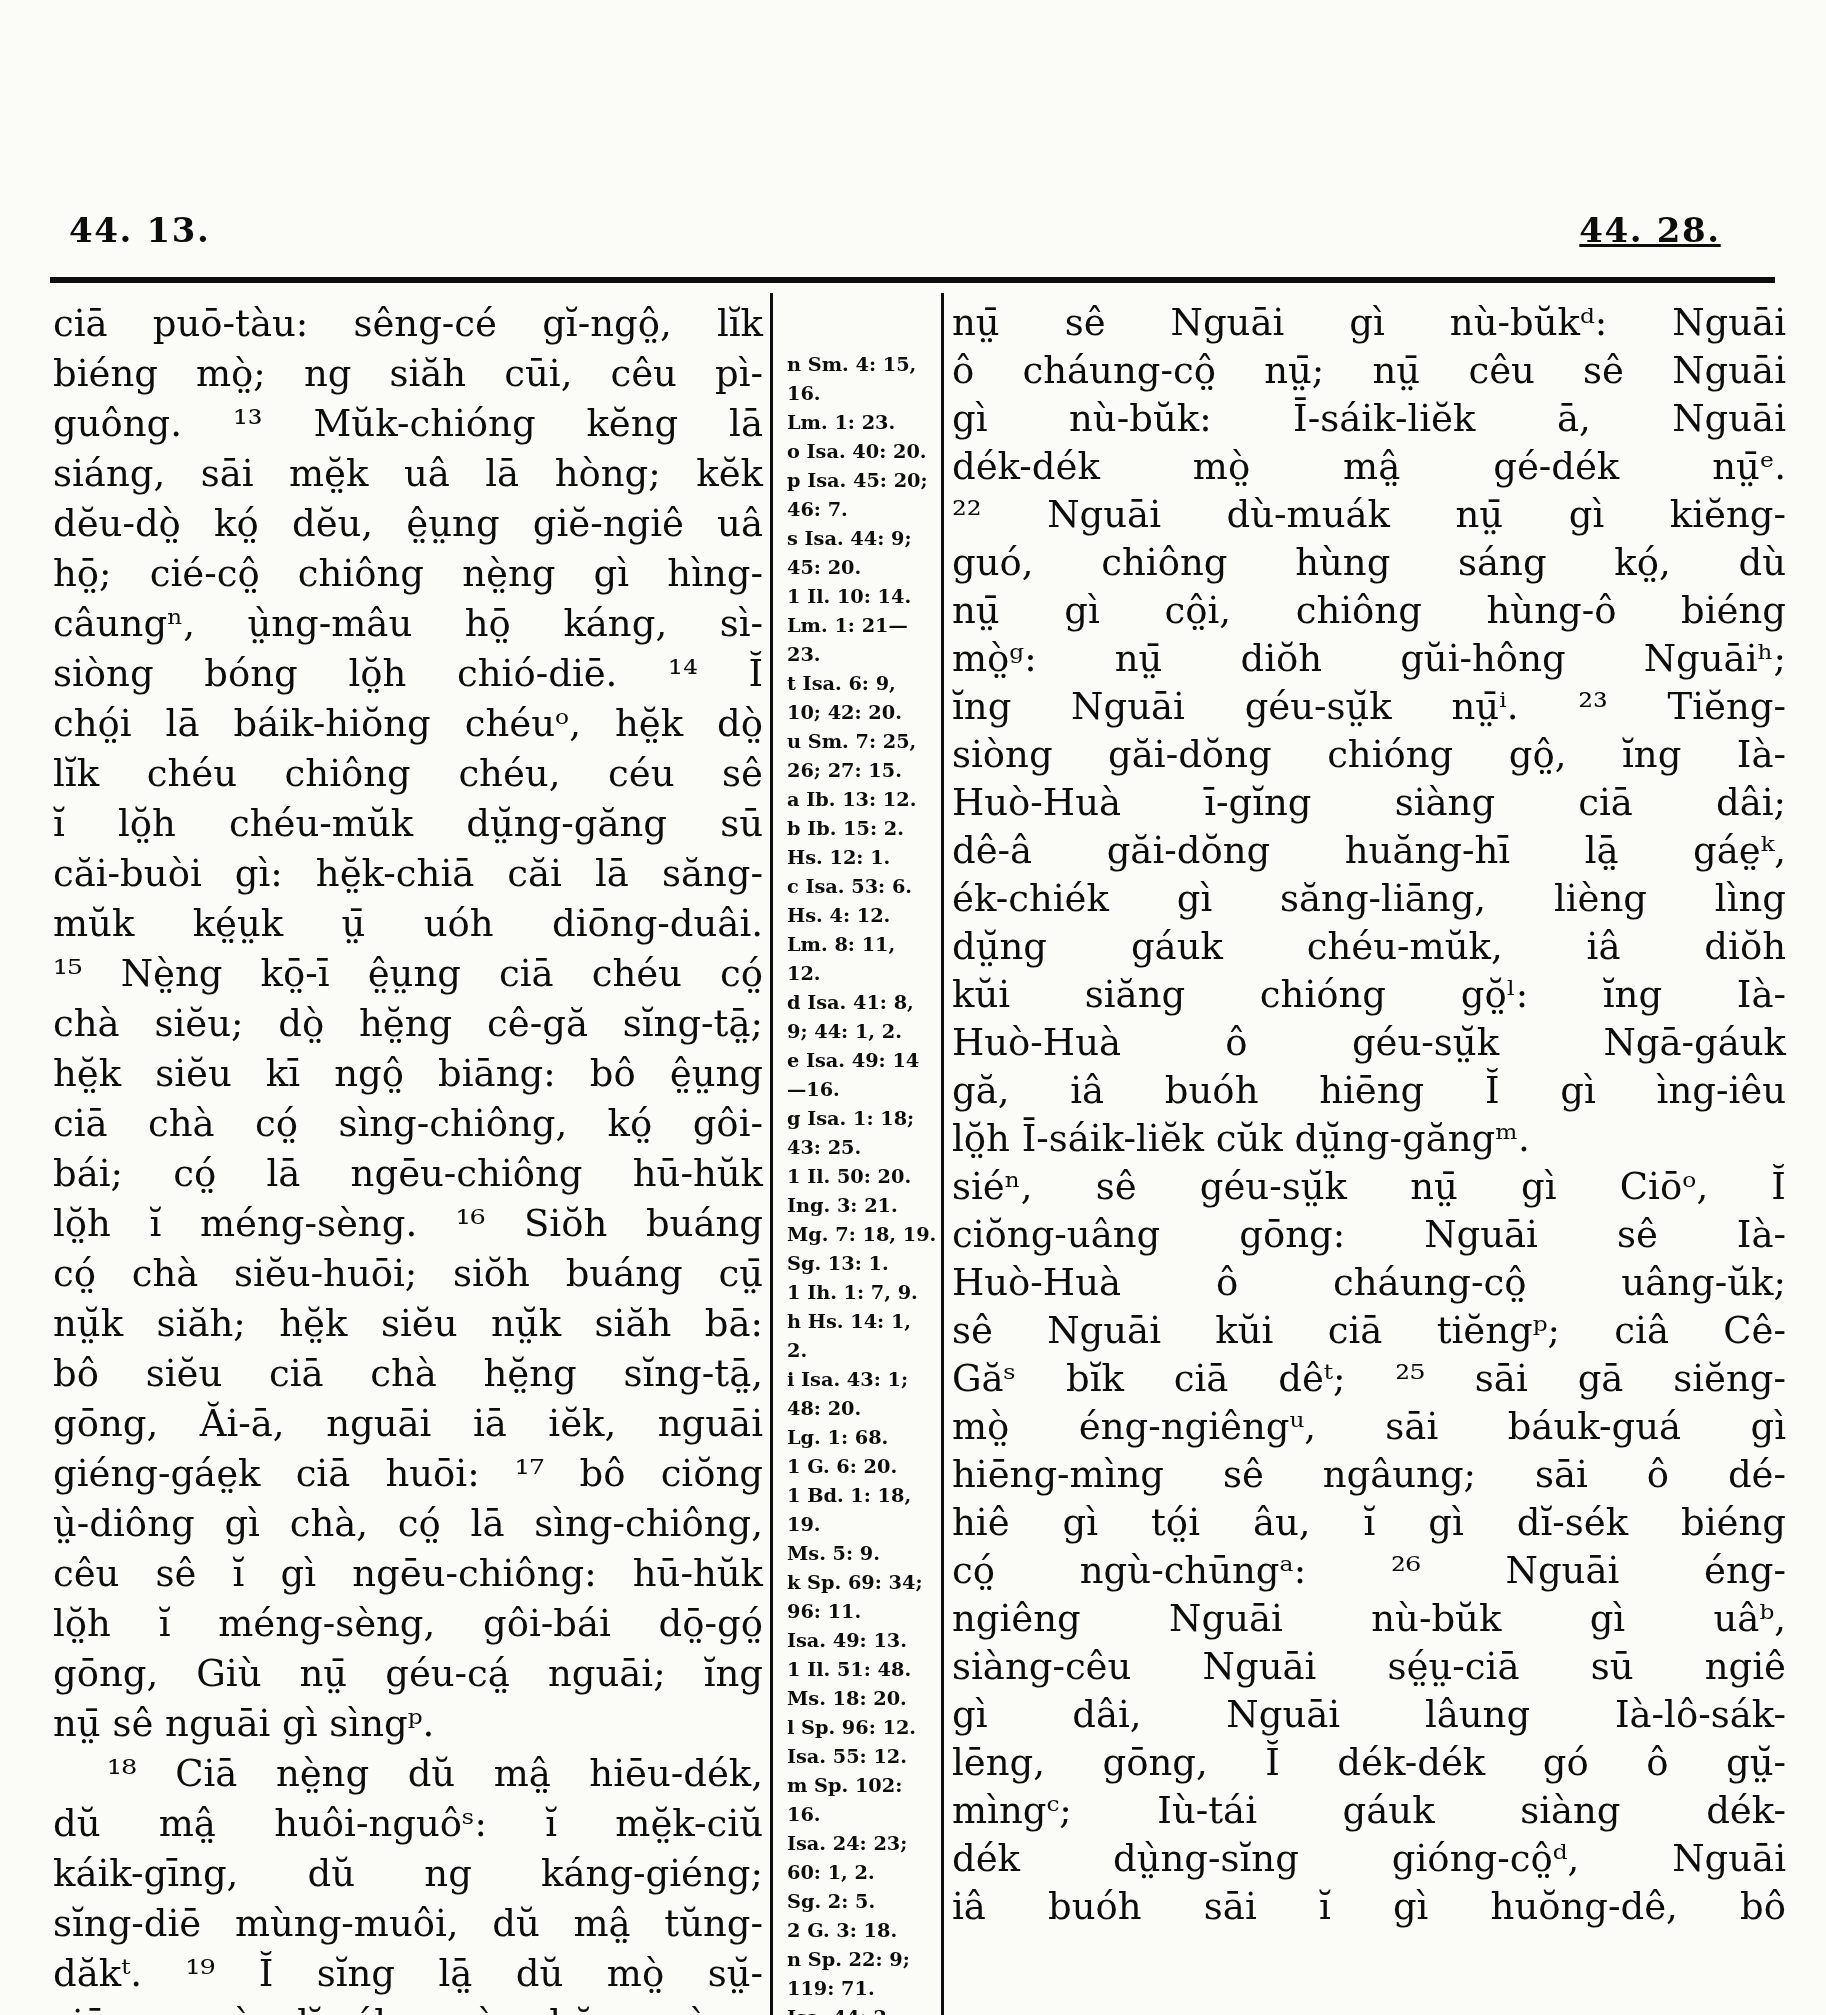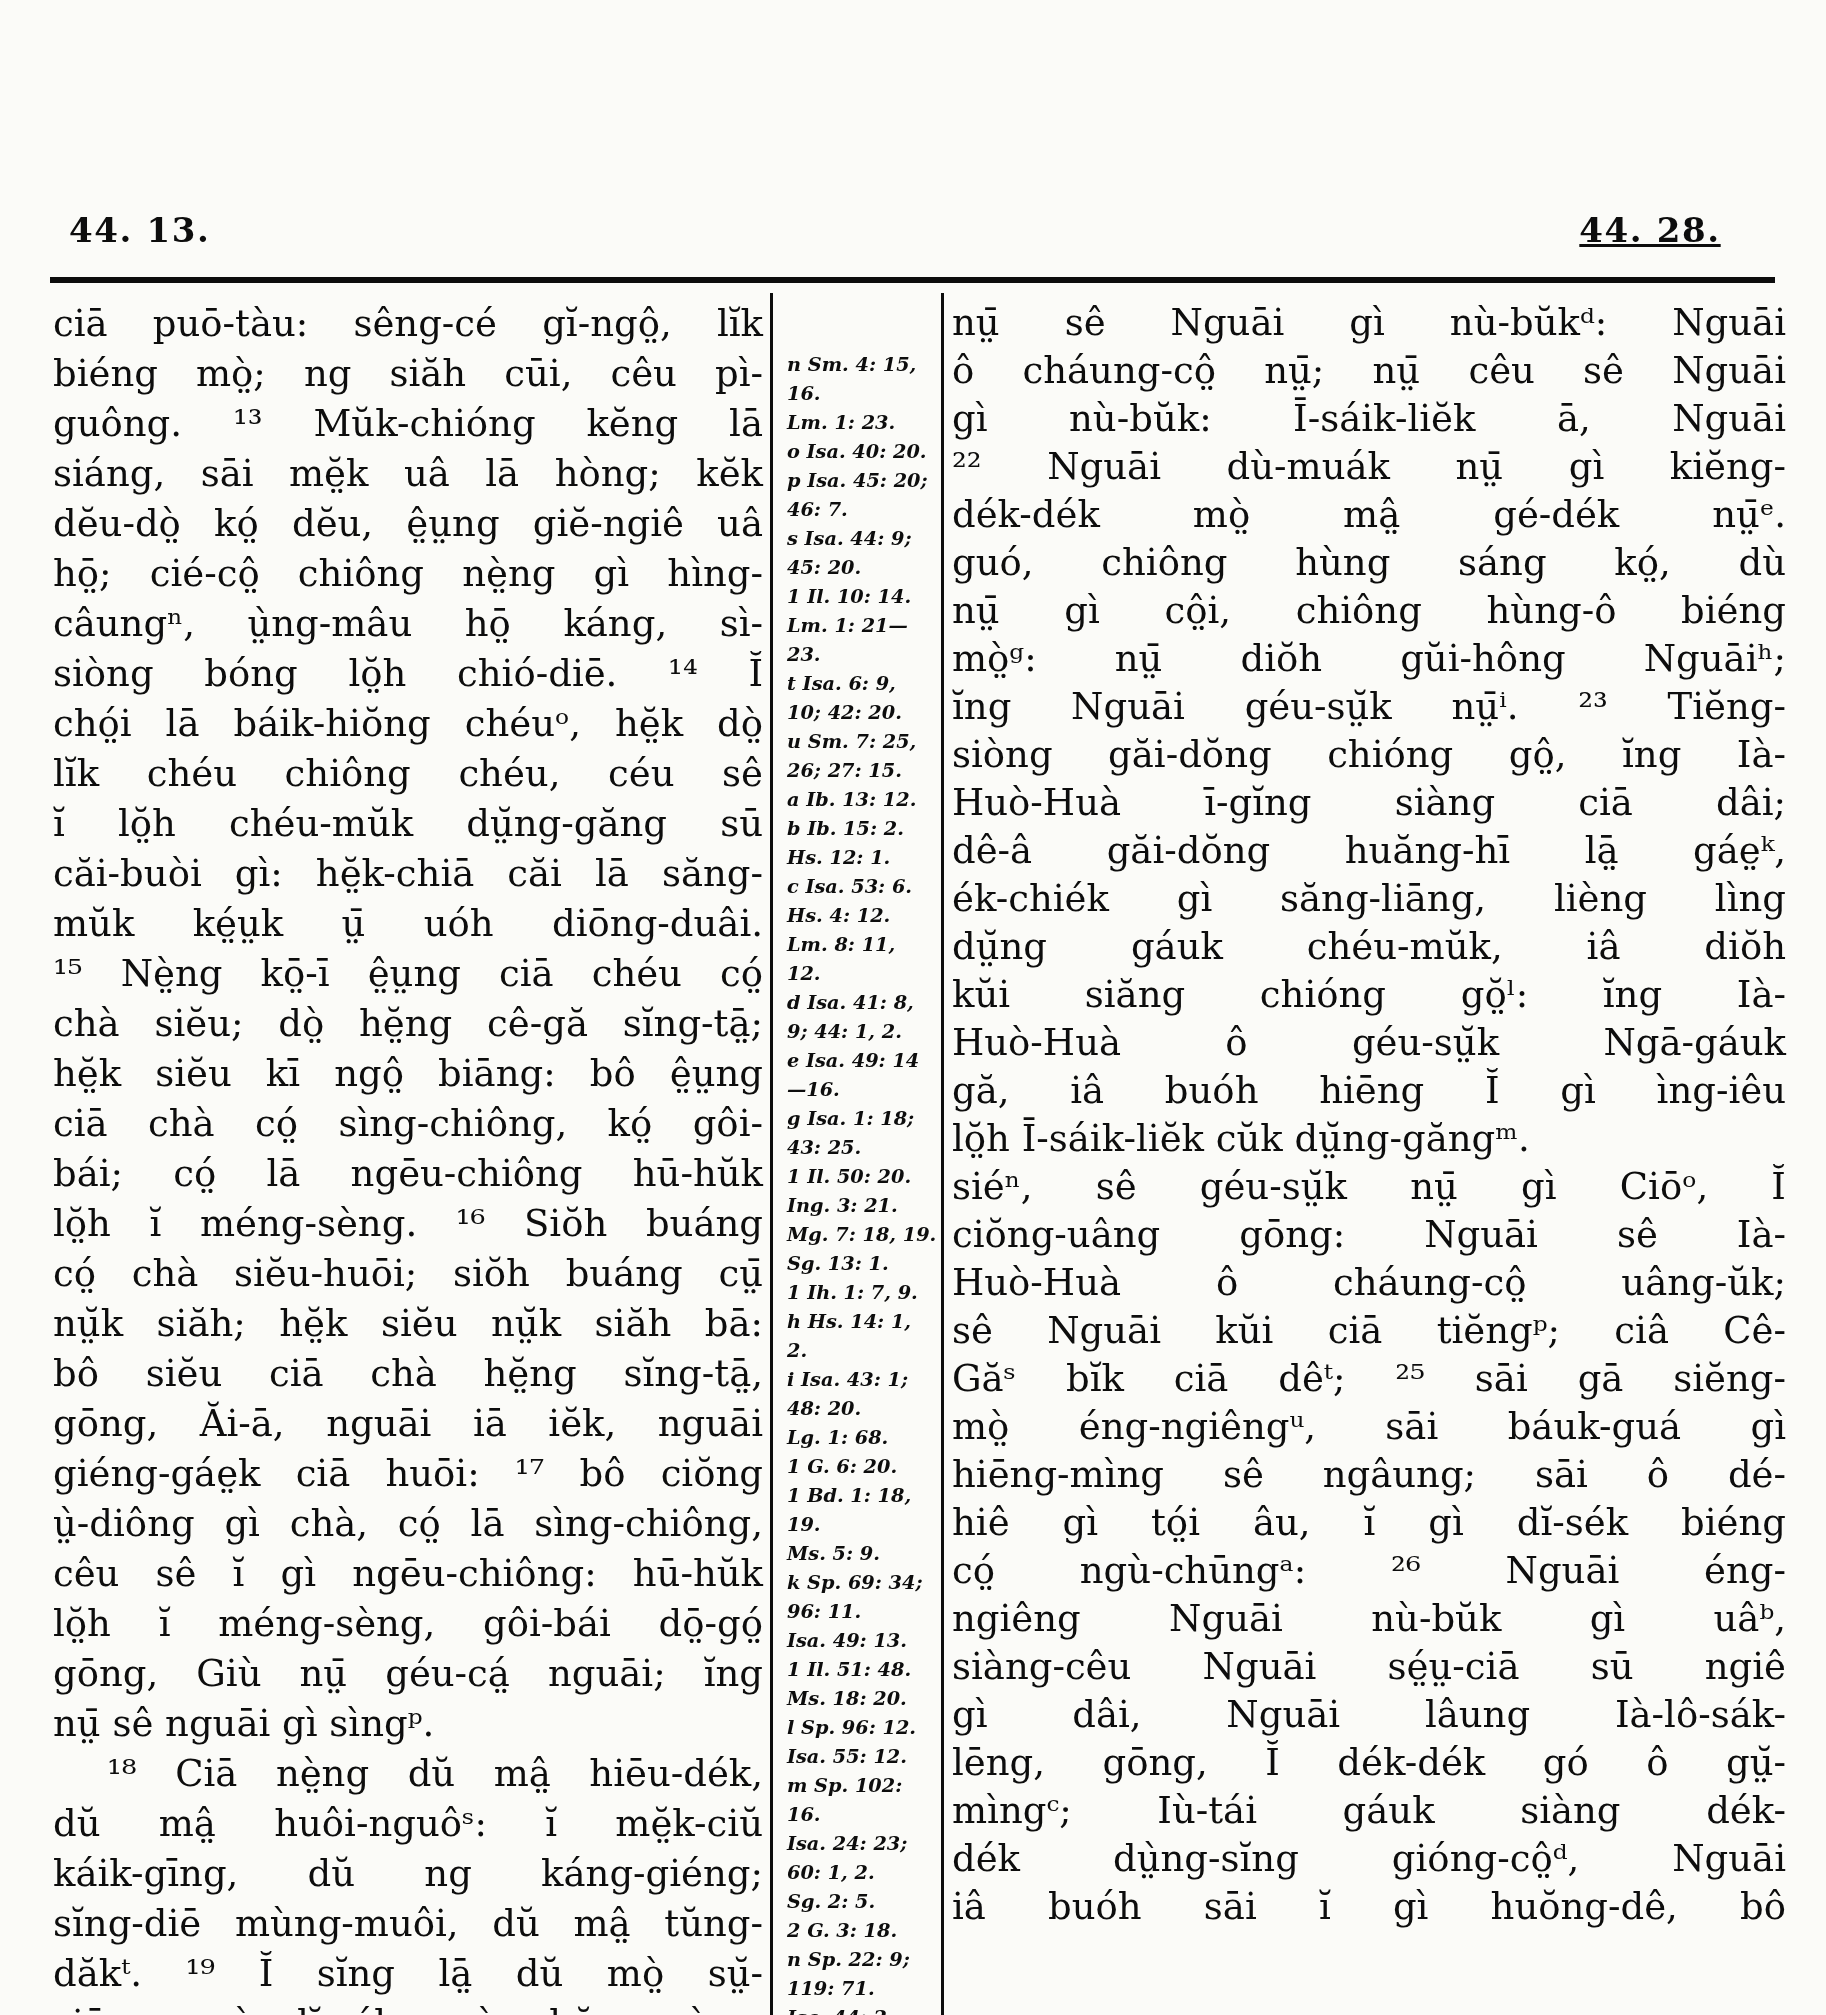--- a/index.html
+++ b/index.html
@@ -18,21 +18,21 @@
   .hrule{position:absolute;left:50px;top:277px;width:1725px;height:6px;background:#0d0d0d;}
   .vrule{position:absolute;width:2.8px;background:#0d0d0d;}
   #vrule-left{left:770px;top:293px;height:2446px;}
   #vrule-right{left:941px;top:293px;height:2245px;}
   .col{position:absolute;}
   #col-left{left:53px;top:299px;width:710px;font-size:37px;}
   #col-left .line{height:50px;line-height:50px;}
   #col-right{left:952px;top:299px;width:834px;font-size:37px;}
   #col-right .line{height:48px;line-height:48px;}
   #col-refs{left:787px;top:350px;width:150px;font-size:19.3px;font-weight:600;}
-  #col-refs .line{height:29px;line-height:29px;text-align:center;text-align-last:left;white-space:nowrap;font-style:italic;}
+  #col-refs .line{height:29px;line-height:29px;text-align:center;text-align-last:left;white-space:nowrap;}
   .line{
     text-align:justify;
     text-align-last:justify;
     overflow:visible;
   }
   .line.nj{text-align-last:left;}
   .line.ind{text-indent:54px;}
 </style>
 </head>
 <body>
@@ -145,22 +145,22 @@
       <div class="line">Isa. 44: 2.</div>
       <div class="line">o Isa. 43: 1,</div>
     </div>
 
   <div class="vrule" id="vrule-right"></div>
 
   <div class="col" id="col-right">
       <div class="line">nṳ̄ sê Nguāi gì nù-bŭkᵈ: Nguāi</div>
       <div class="line">ô cháung-cô̤ nṳ̄; nṳ̄ cêu sê Nguāi</div>
       <div class="line">gì nù-bŭk: Ī-sáik-liĕk ā, Nguāi</div>
+      <div class="line">dék-dék mò̤ mâ̤ gé-dék nṳ̄ᵉ.</div>
       <div class="line">²² Nguāi dù-muák nṳ̄ gì kiĕng-</div>
-      <div class="line">dék-dék mò̤ mâ̤ gé-dék nṳ̄ᵉ.</div>
       <div class="line">guó, chiông hùng sáng kó̤, dù</div>
       <div class="line">nṳ̄ gì cô̤i, chiông hùng-ô biéng</div>
       <div class="line">mò̤ᵍ: nṳ̄ diŏh gŭi-hông Nguāiʰ;</div>
       <div class="line">ĭng Nguāi géu-sṳ̆k nṳ̄ⁱ. ²³ Tiĕng-</div>
       <div class="line">siòng găi-dŏng chióng gô̤, ĭng Ià-</div>
       <div class="line">Huò-Huà ī-gĭng siàng ciā dâi;</div>
       <div class="line">dê-â găi-dŏng huăng-hī lā̤ gáe̤ᵏ,</div>
       <div class="line">ék-chiék gì săng-liāng, lièng lìng</div>
       <div class="line">dṳ̆ng gáuk chéu-mŭk, iâ diŏh</div>
       <div class="line">kŭi siăng chióng gŏ̤ˡ: ĭng Ià-</div>

